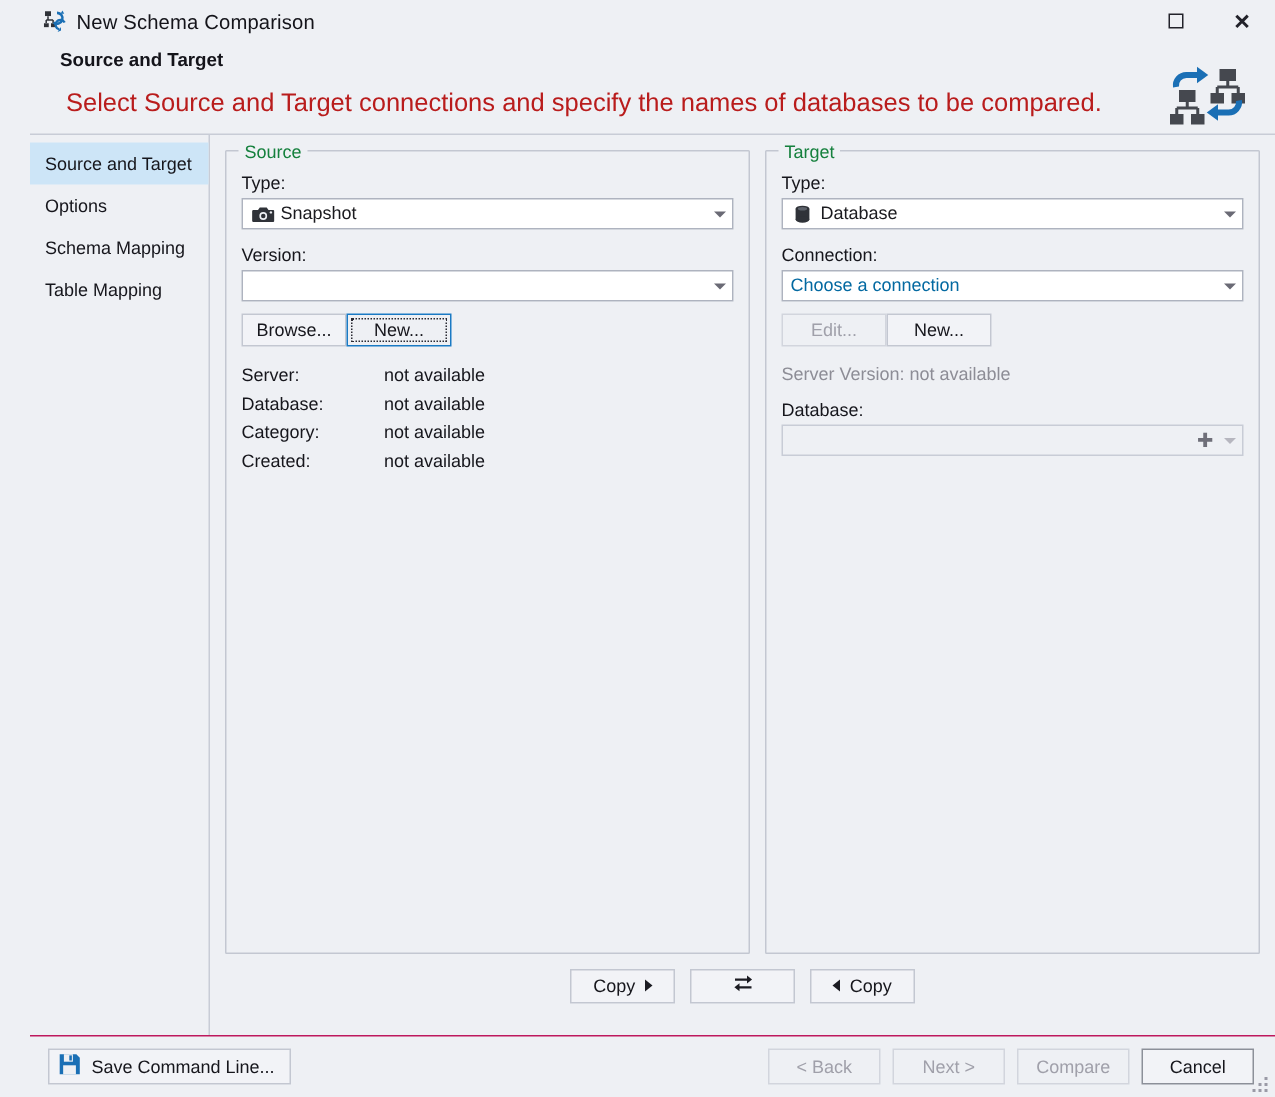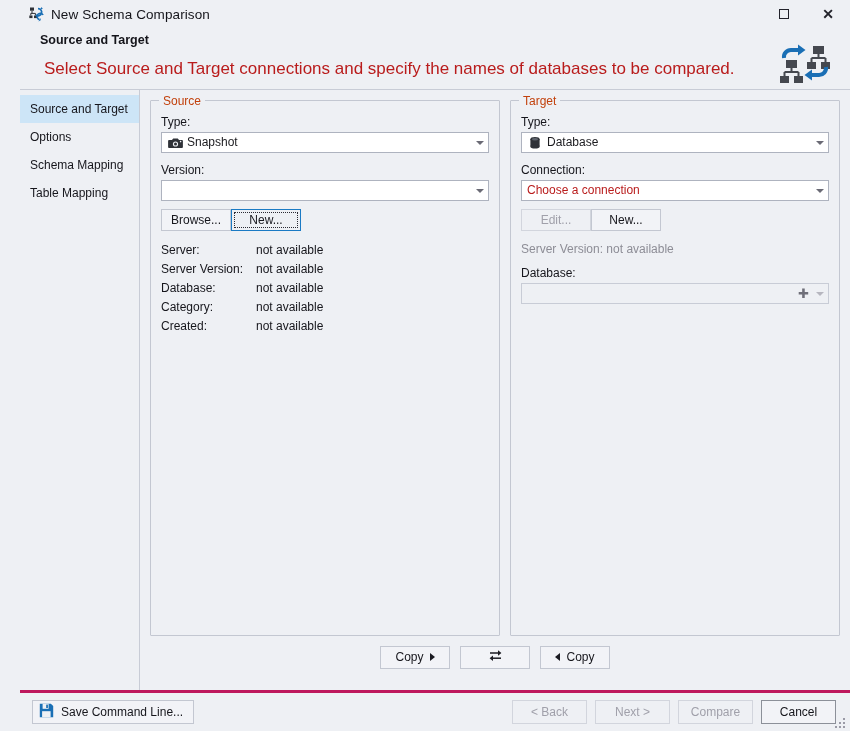--- a/index.html
+++ b/index.html
@@ -159,21 +159,21 @@
     box-sizing: border-box;
     background: transparent;
   }
   .group > .group-legend {
     position: absolute;
     top: -7px;
     left: 8px;
     background: #eef0f4;
     padding: 0 4px;
     font-size: 12px;
-    color: #c2410c;
+    color: #15803d;
   }
   .group-source { width: 350px; }
   .group-target { flex: 1; }
 
   .field-label {
     font-size: 12px;
     color: #16161c;
     margin-bottom: 3px;
     display: block;
   }
@@ -195,21 +195,21 @@
     border-color: #c8ccd6;
     color: #9a9aa4;
   }
   .combo .combo-text {
     flex: 1;
     white-space: nowrap;
     overflow: hidden;
     text-overflow: ellipsis;
     line-height: 19px;
   }
-  .combo .combo-text.placeholder { color: #b91c1c; }
+  .combo .combo-text.placeholder { color: #0369a1; }
   .combo-arrow {
     width: 17px;
     height: 19px;
     display: flex;
     align-items: center;
     justify-content: center;
     flex: none;
   }
   .caret-down {
     width: 0; height: 0;
@@ -314,21 +314,21 @@
     border-bottom: 4px solid transparent;
     border-right: 5px solid #1b1b22;
     margin-right: 6px;
   }
 
   
   .footer {
     height: 41px;
     min-height: 41px;
     background: #eef0f4;
-    border-top: 3px solid #be185d;
+    border-top: 1px solid #be185d;
     display: flex;
     align-items: center;
     padding: 0 14px 0 12px;
     position: relative;
     box-sizing: border-box;
   }
   .footer-right {
     margin-left: auto;
     display: flex;
     gap: 8px;
@@ -467,24 +467,20 @@
             </div>
             <div class="btn focused">
               <span>New...</span>
             </div>
           </div>
 
           <table class="info-table">
             <tbody>
                 <tr>
               <td class="k">Server:</td>
-              <td class="v">not available</td>
-            </tr>
-            <tr>
-              <td class="k">Server Version:</td>
               <td class="v">not available</td>
             </tr>
             <tr>
               <td class="k">Database:</td>
               <td class="v">not available</td>
             </tr>
             <tr>
               <td class="k">Category:</td>
               <td class="v">not available</td>
             </tr>

